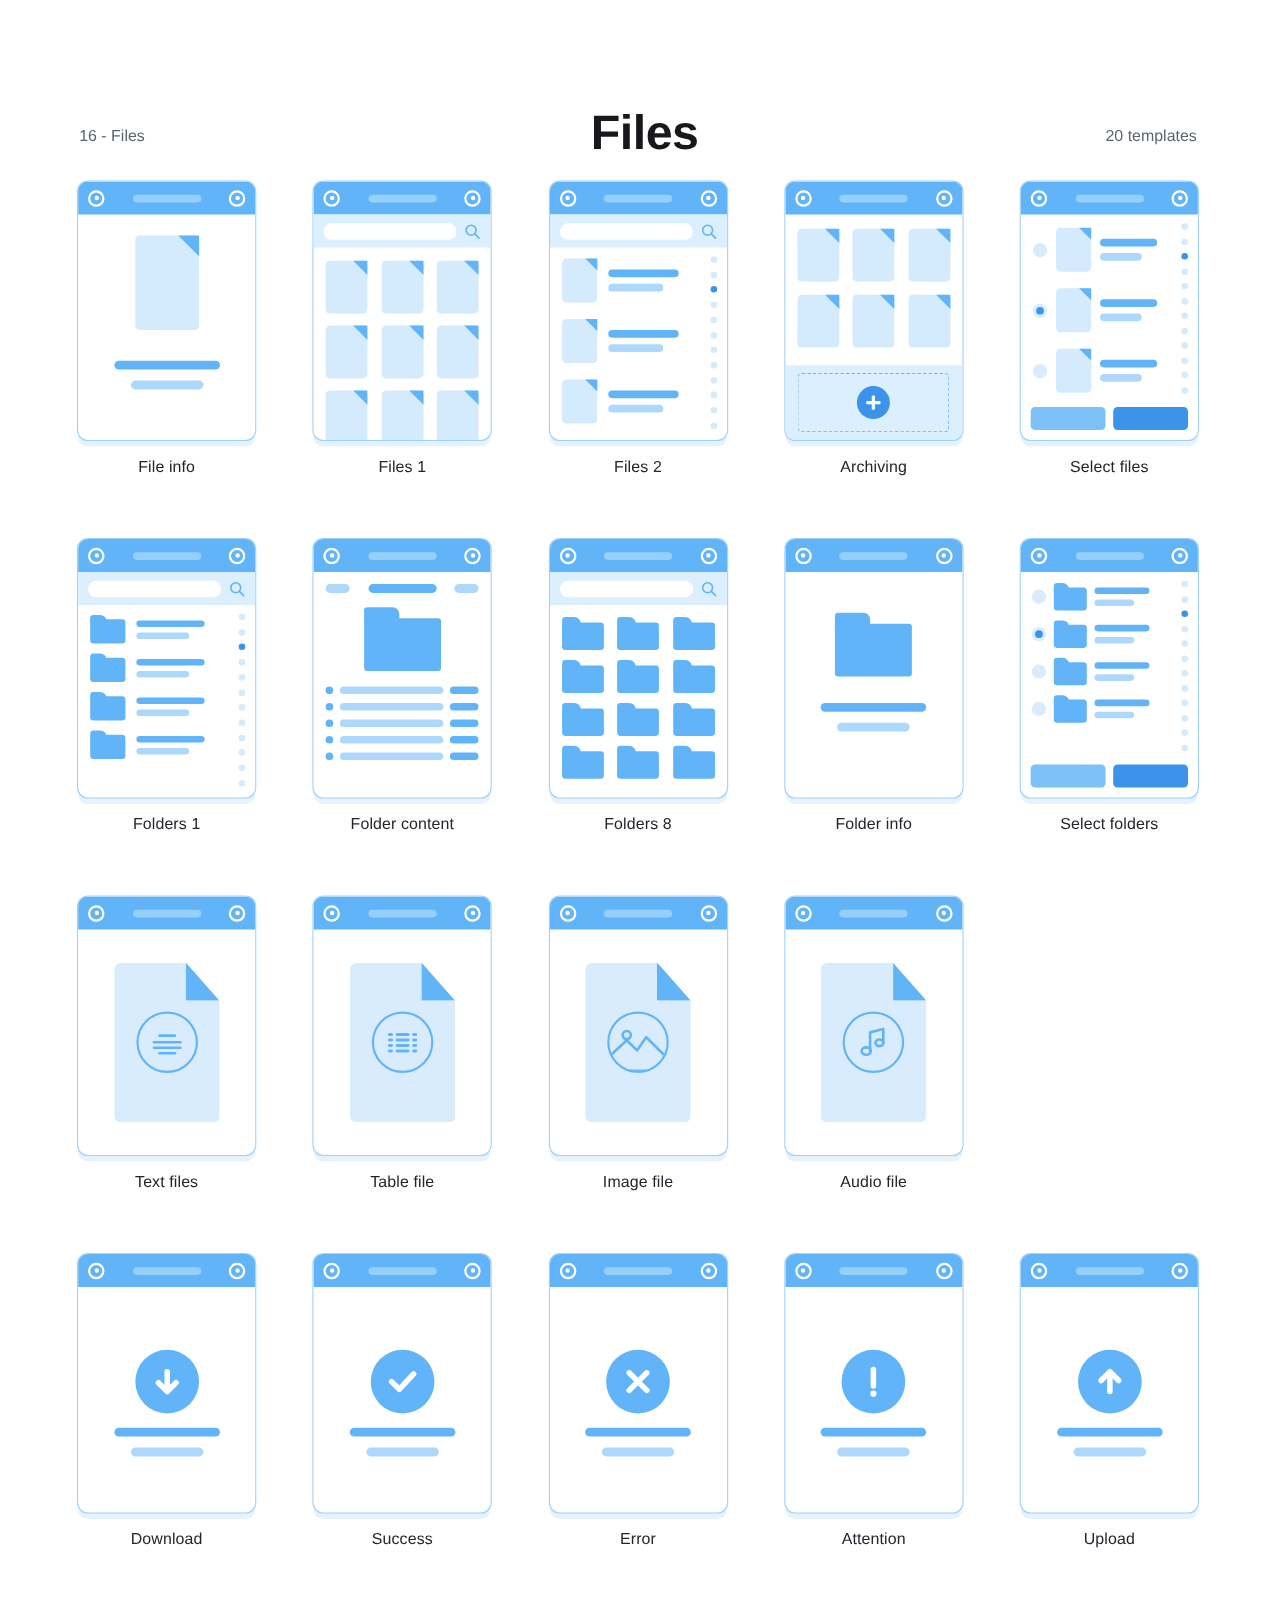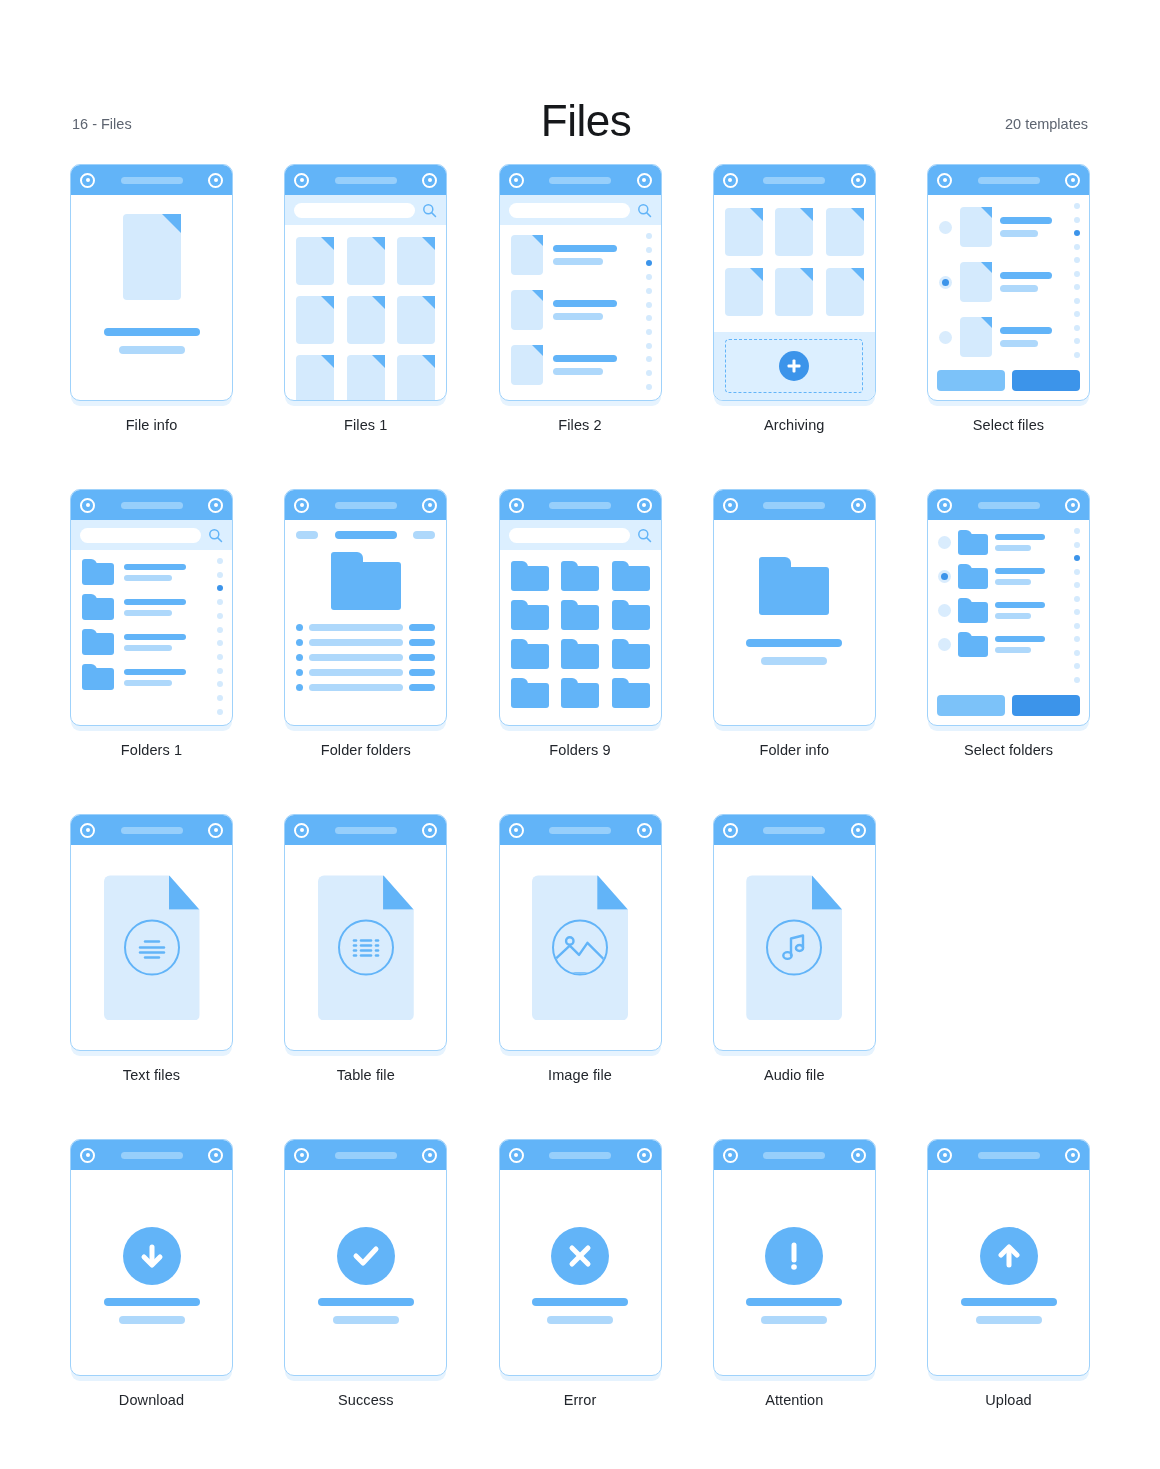--- a/index.html
+++ b/index.html
@@ -43,21 +43,21 @@
     height: 72px;
     margin-top: 22px;
   }
   .main-title {
     position: absolute;
     left: 0;
     right: 0;
     top: 4px;
     text-align: center;
     font-size: 44px;
-    font-weight: 400;
+    font-weight: 700;
     letter-spacing: -0.5px;
     color: #16181b;
     padding-left: 12px;
   }
   .left-label {
     position: absolute;
     left: 72px;
     top: 24px;
     font-size: 14.5px;
     color: #5d6470;
@@ -740,21 +740,21 @@
             <div class="line" style="width:26px;height:7px;"></div>
           </div>
           <div style="display:flex;align-items:center;gap:6px;">
             <div style="width:7px;height:7px;border-radius:50%;background:#62b4f8;flex:none;"></div>
             <div class="line light" style="flex:1;height:7px;"></div>
             <div class="line" style="width:26px;height:7px;"></div>
           </div>
         </div>
       </div>
     </div>
-    <div class="cell-label">Folder folders</div>
+    <div class="cell-label">Folder content</div>
   </div>
 
   <div class="cell">
     <div class="phone">
       <div class="phone-bar">
         <div class="bar-dot"></div>
         <div class="bar-pill"></div>
         <div class="bar-dot"></div>
       </div>
       <div class="phone-body">
@@ -810,21 +810,21 @@
               <div class="tab"></div>
               <div class="body"></div>
             </div>
           <div class="folder-ico" style="width:38px;height:30px;">
               <div class="tab"></div>
               <div class="body"></div>
             </div>
         </div>
       </div>
     </div>
-    <div class="cell-label">Folders 9</div>
+    <div class="cell-label">Folders 8</div>
   </div>
 
   <div class="cell">
     <div class="phone">
       <div class="phone-bar">
         <div class="bar-dot"></div>
         <div class="bar-pill"></div>
         <div class="bar-dot"></div>
       </div>
       <div class="phone-body">

